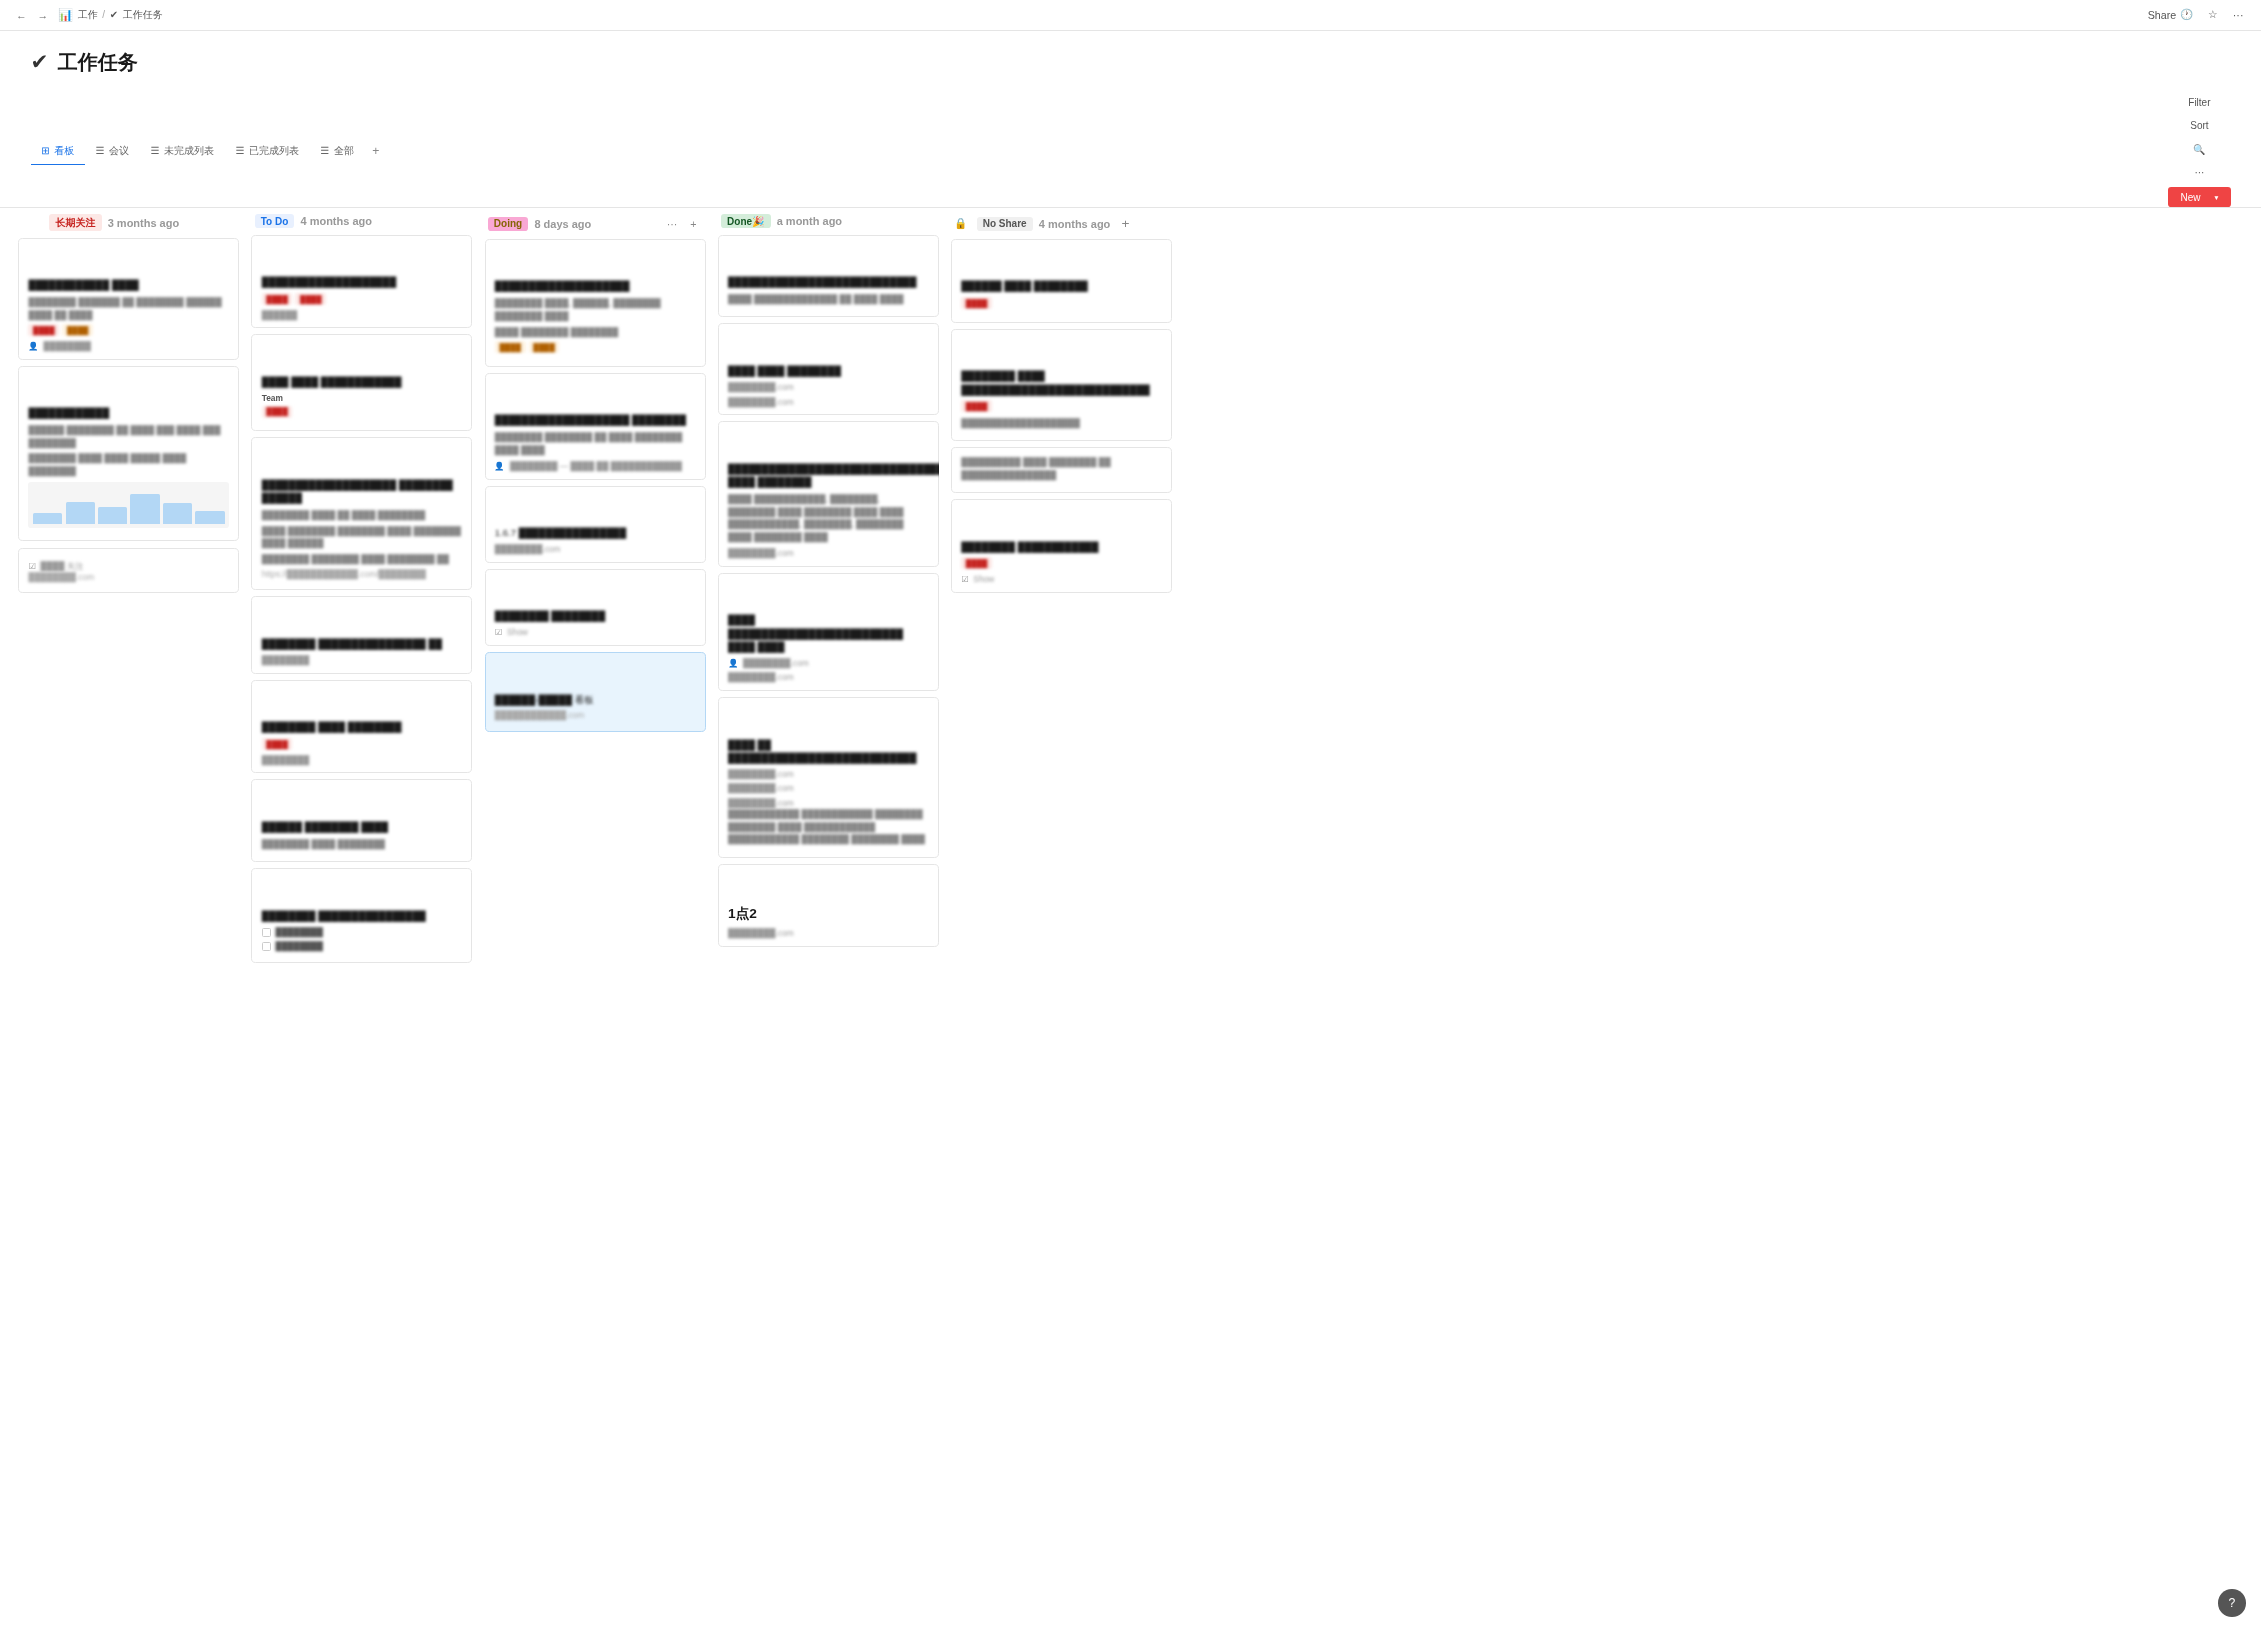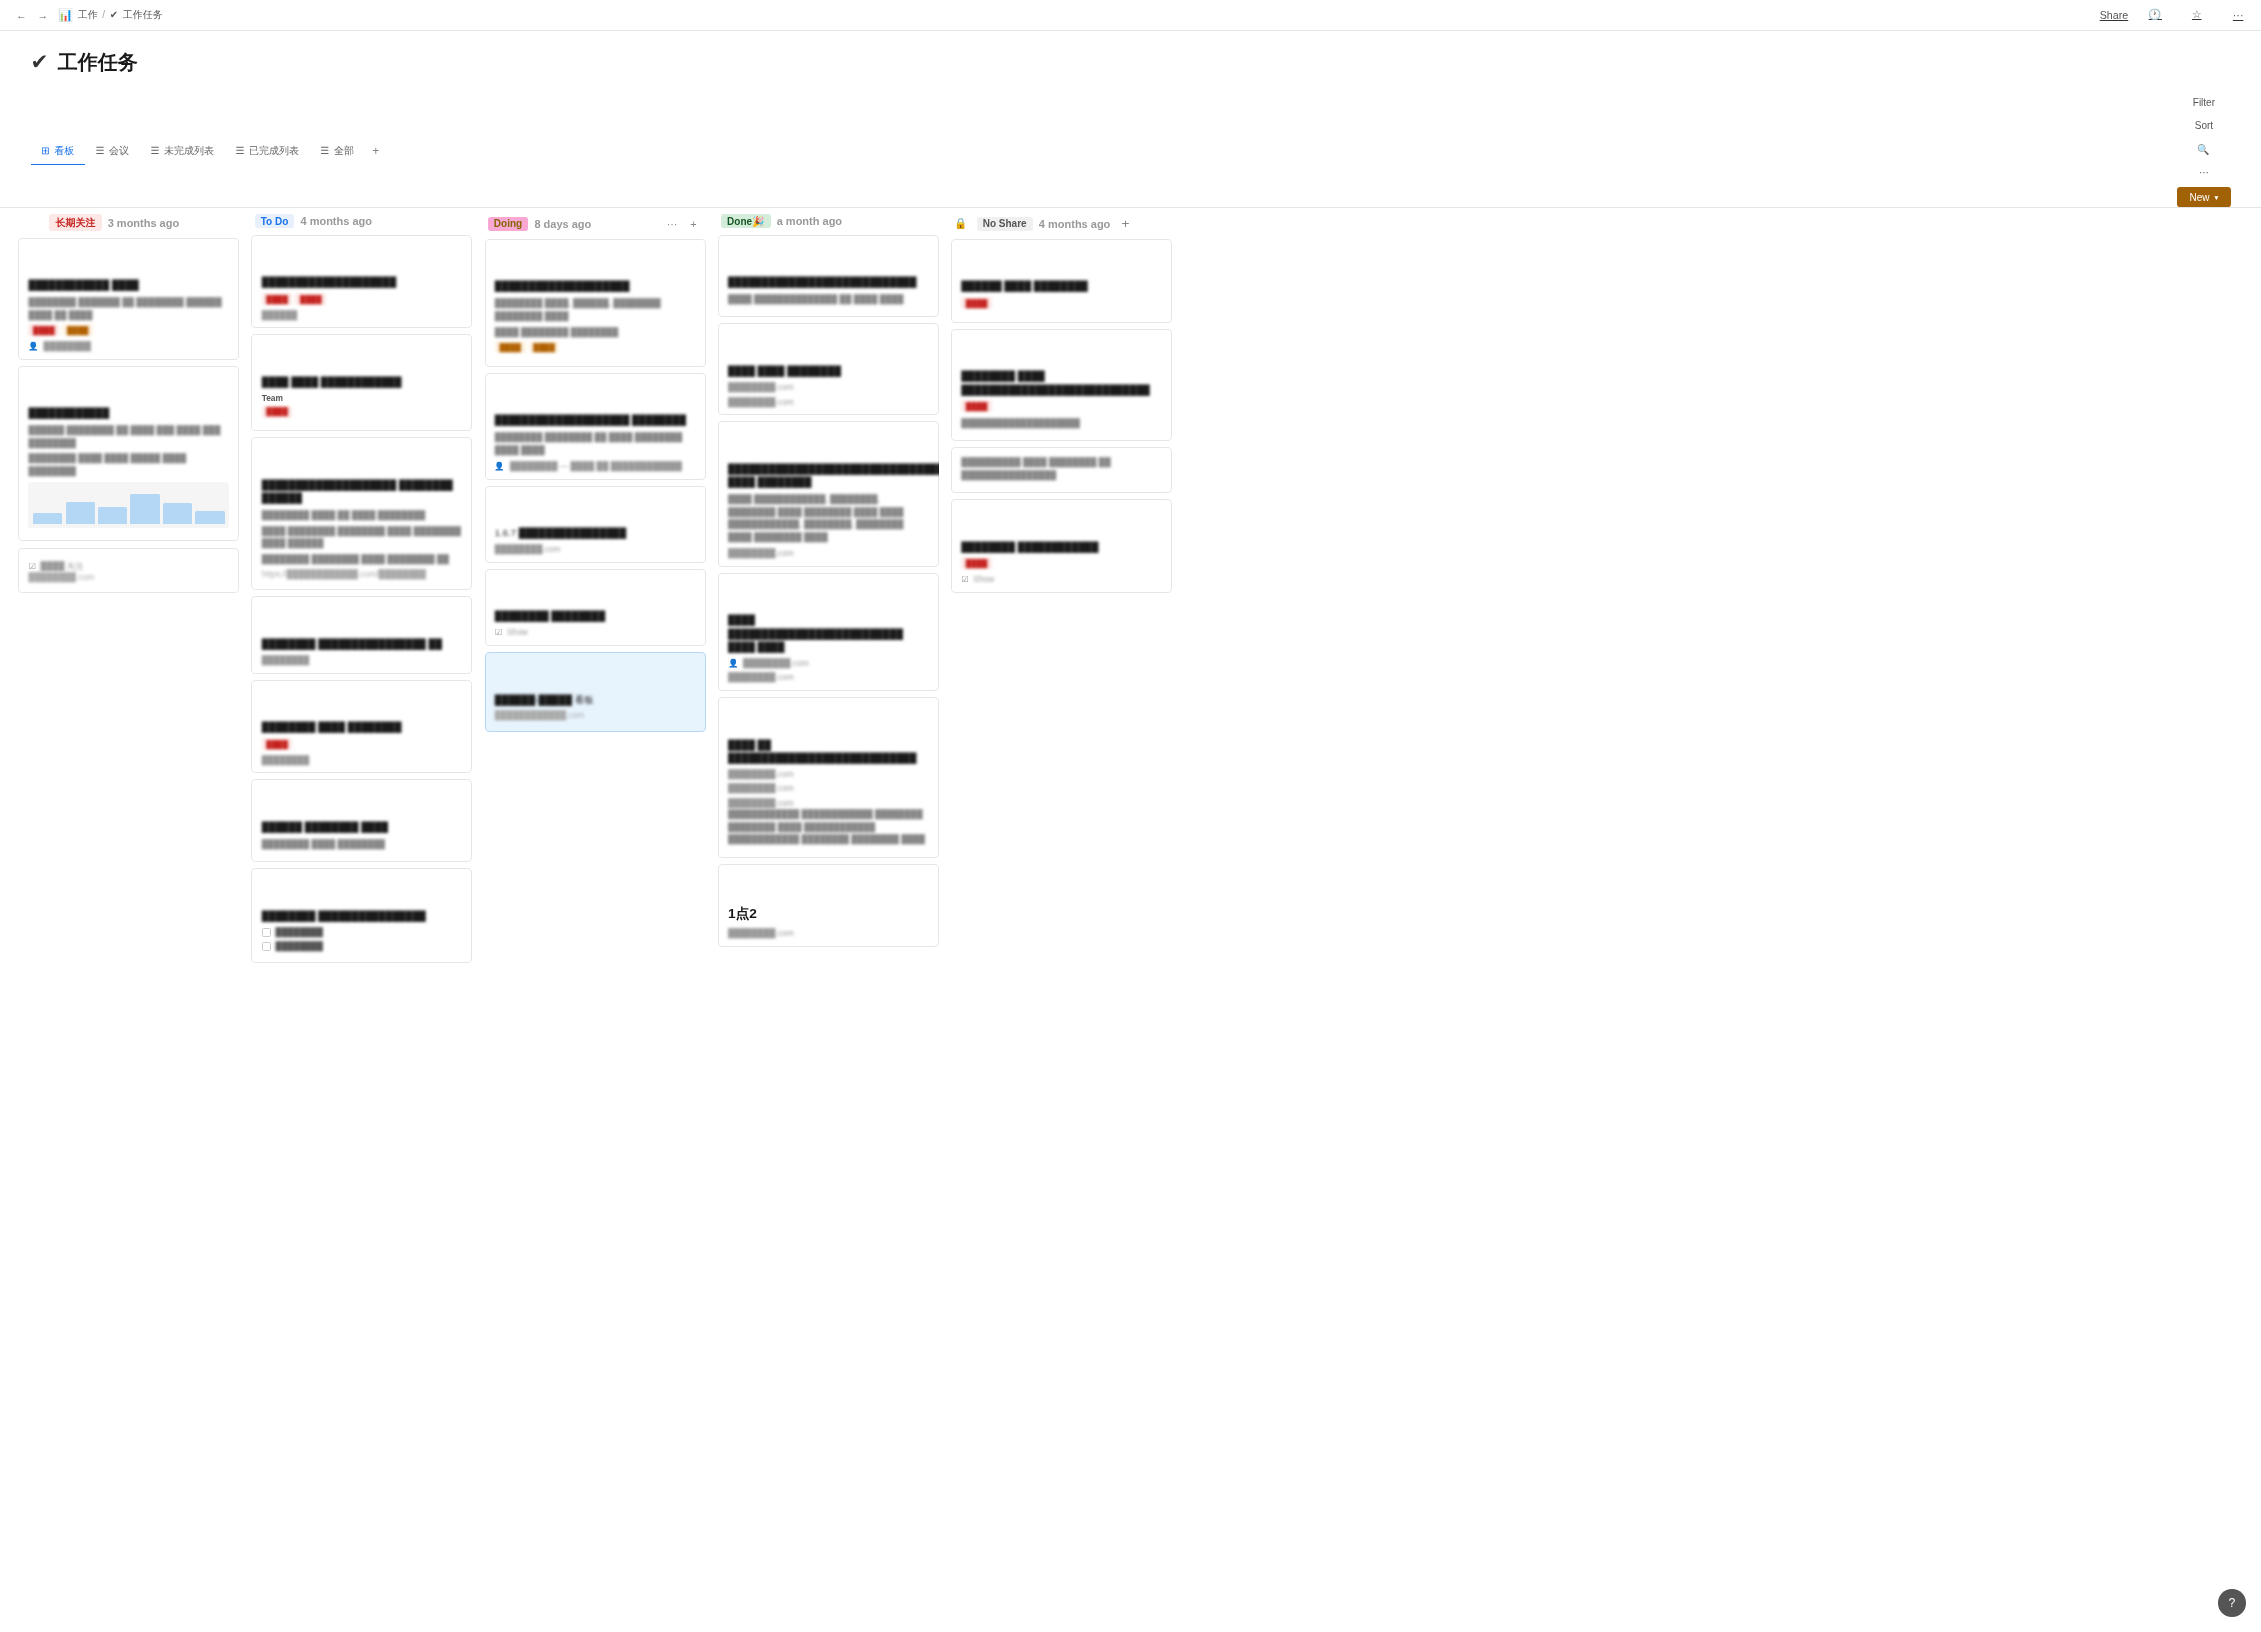--- a/index.html
+++ b/index.html
@@ -12,21 +12,21 @@
       align-items: center;
       padding: 0 12.2px;
       border-bottom: 0.8px solid #e5e5e5;
       gap: 6.1px;
     }
     .nav-arrows { display: flex; gap: 3.1px; }
     .nav-arrow { width: 18.3px; height: 18.3px; border: none; background: none; cursor: pointer; color: #666; font-size: 10.7px; display: flex; align-items: center; justify-content: center; border-radius: 3.1px; }
     .breadcrumb { display: flex; align-items: center; gap: 4.6px; font-size: 10px; color: #555; }
     .breadcrumb-icon { font-size: 12.2px; }
     .breadcrumb-sep { color: #aaa; }
-    .nav-right { margin-left: auto; display: flex; align-items: flex-end; gap: 20px; text-decoration: underline; }
+    .nav-right { margin-left: auto; display: flex; align-items: flex-end; gap: 4px; }
     .nav-btn { border: none; background: none; cursor: pointer; color: #555; font-size: 10.7px; display: flex; align-items: center; justify-content: center; width: 21.4px; height: 21.4px; border-radius: 3.1px; }
 
     
     .page-header {
       padding: 18.3px 30.5px 6.1px;
     }
     .page-title-row {
       display: flex;
       align-items: center;
       gap: 9.2px;
@@ -77,31 +77,31 @@
       cursor: pointer;
       color: #555;
       font-size: 10px;
       padding: 3.1px 7.6px;
       border-radius: 3.1px;
       display: flex;
       align-items: center;
       gap: 3.1px;
     }
     .new-btn {
-      background: #a16207;
+      background: #ef4444;
       color: #fff;
       border: none;
       border-radius: 3.1px;
       padding: 4.6px 12.2px;
       cursor: pointer;
       font-size: 10px;
       font-weight: 500;
       display: flex;
       align-items: center;
-      gap: 5px;
+      gap: 14px;
     }
     .new-btn-caret { font-size: 7.6px; }
 
     
     .board {
       display: flex;
       gap: 0;
       padding: 0 18.3px 12.2px;
       overflow-x: auto;
       height: calc(100vh - 134px);

